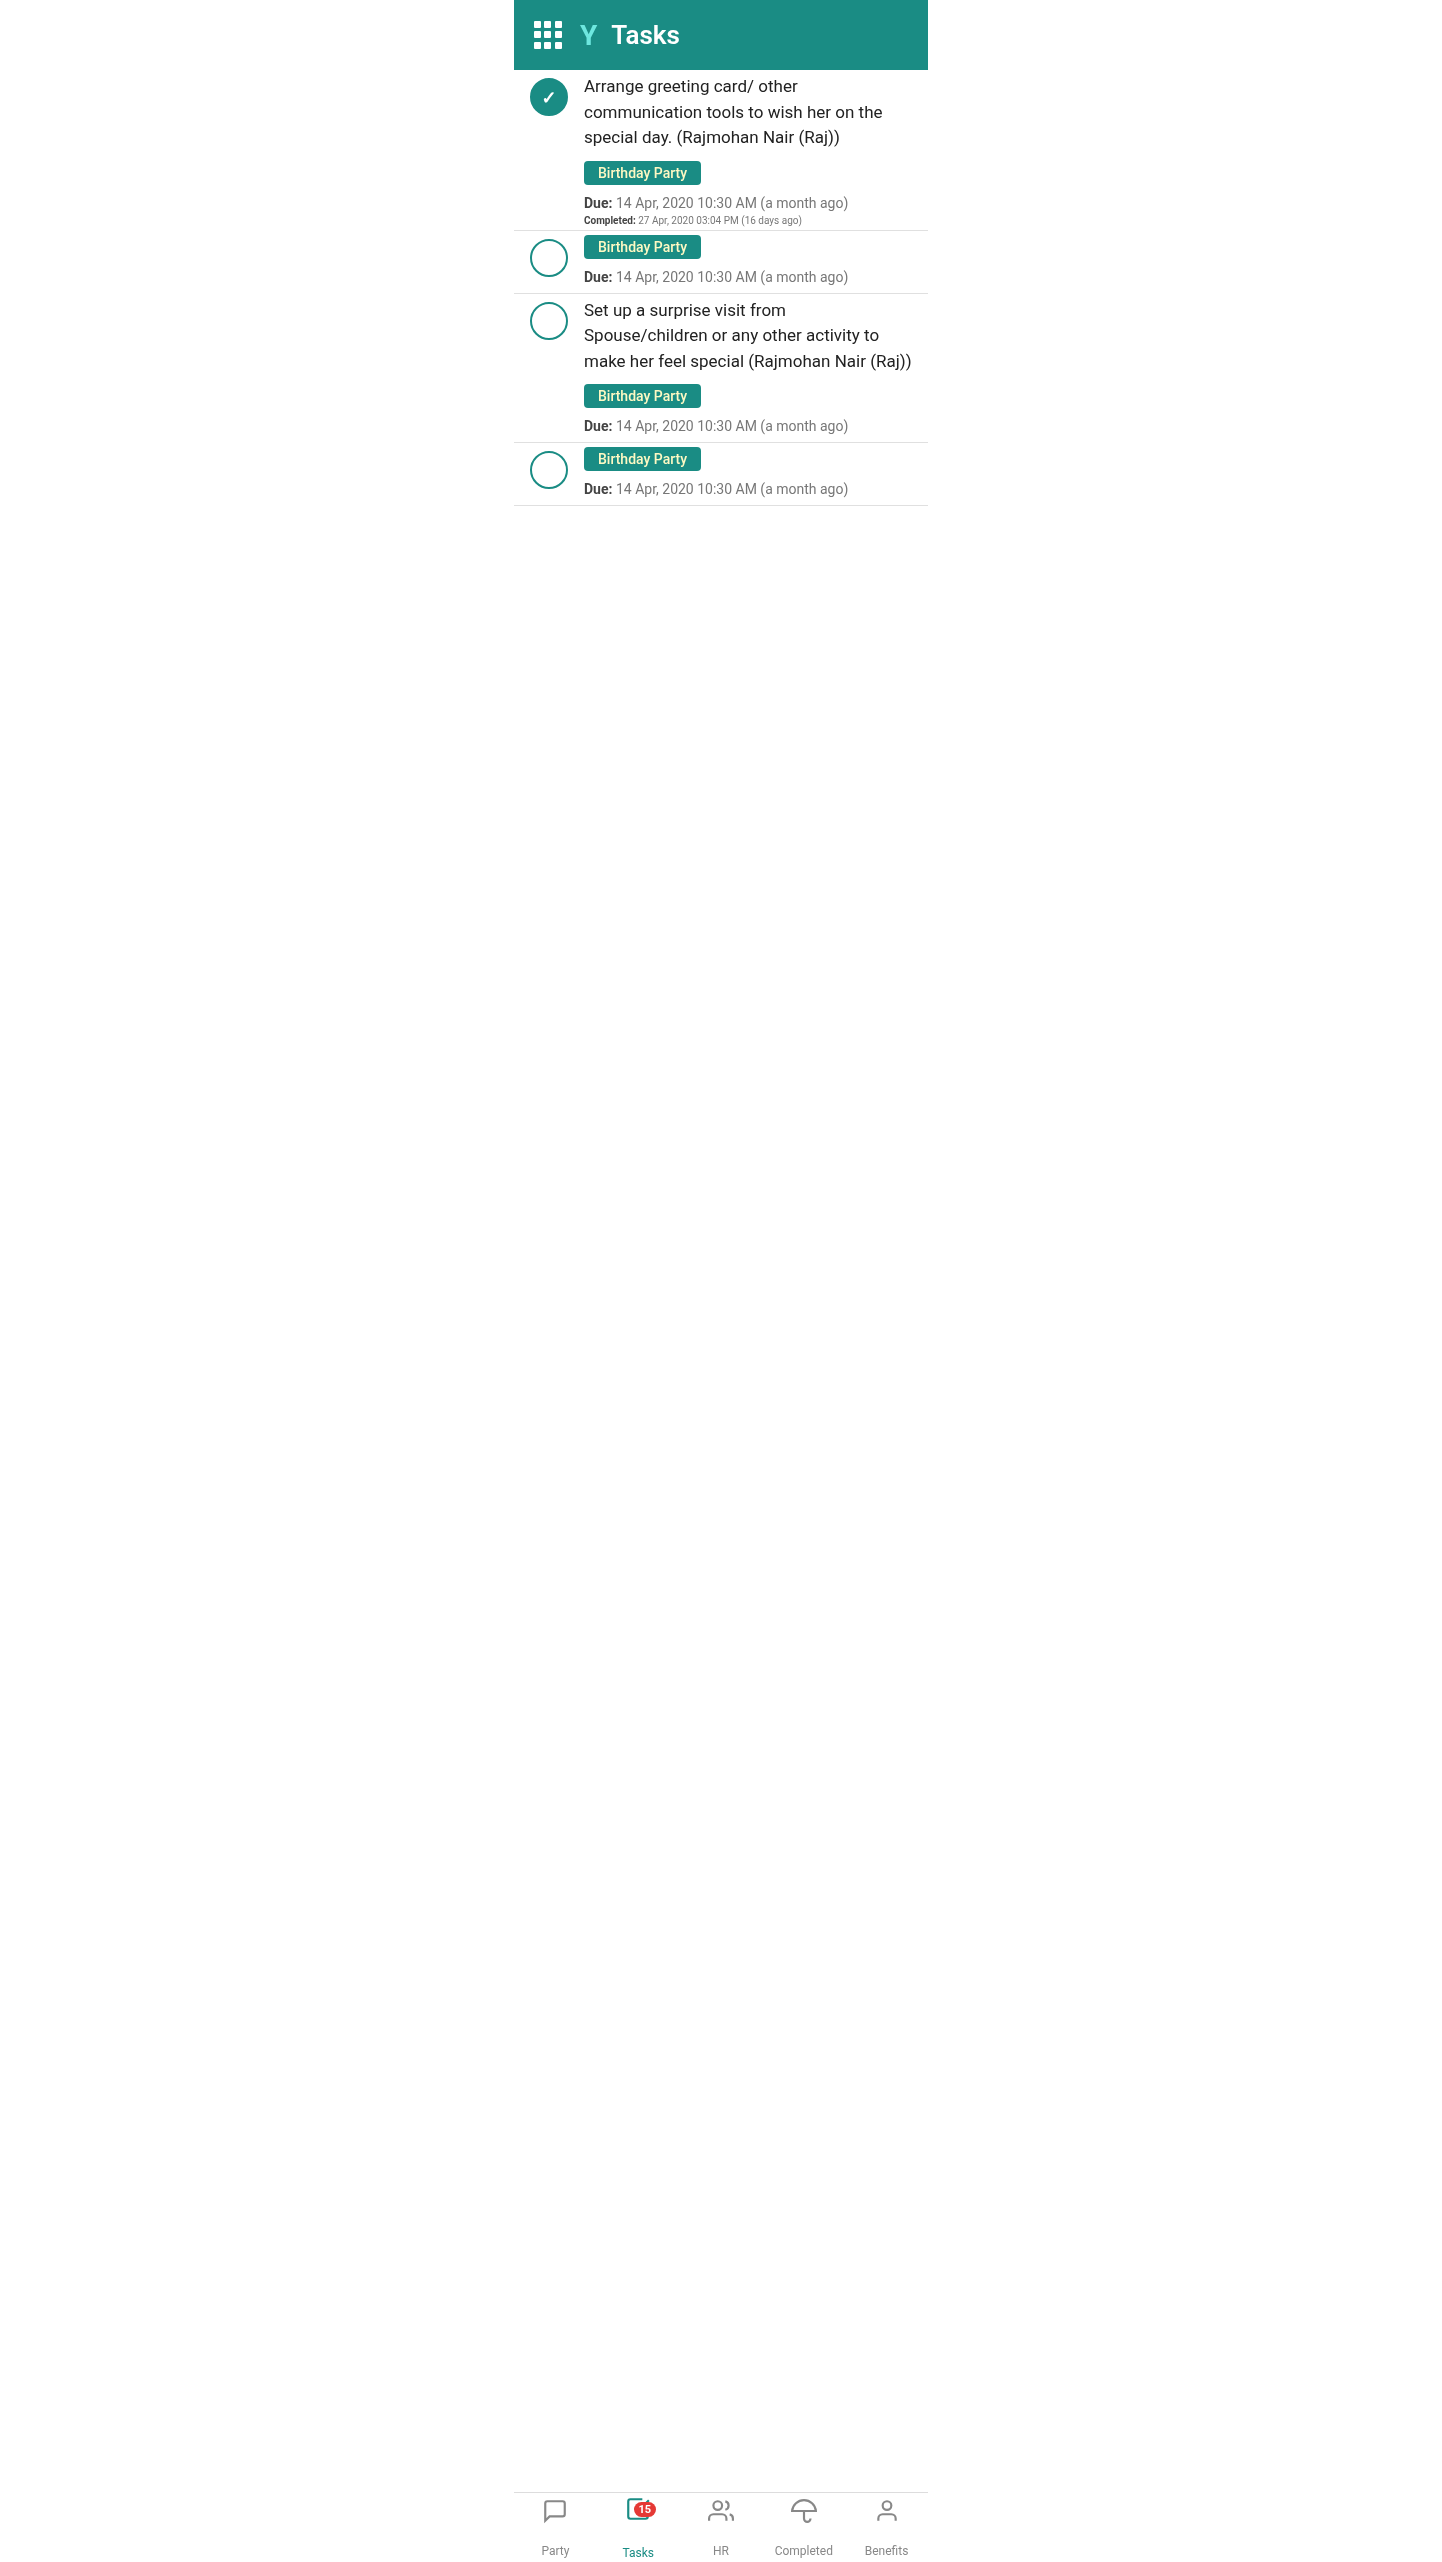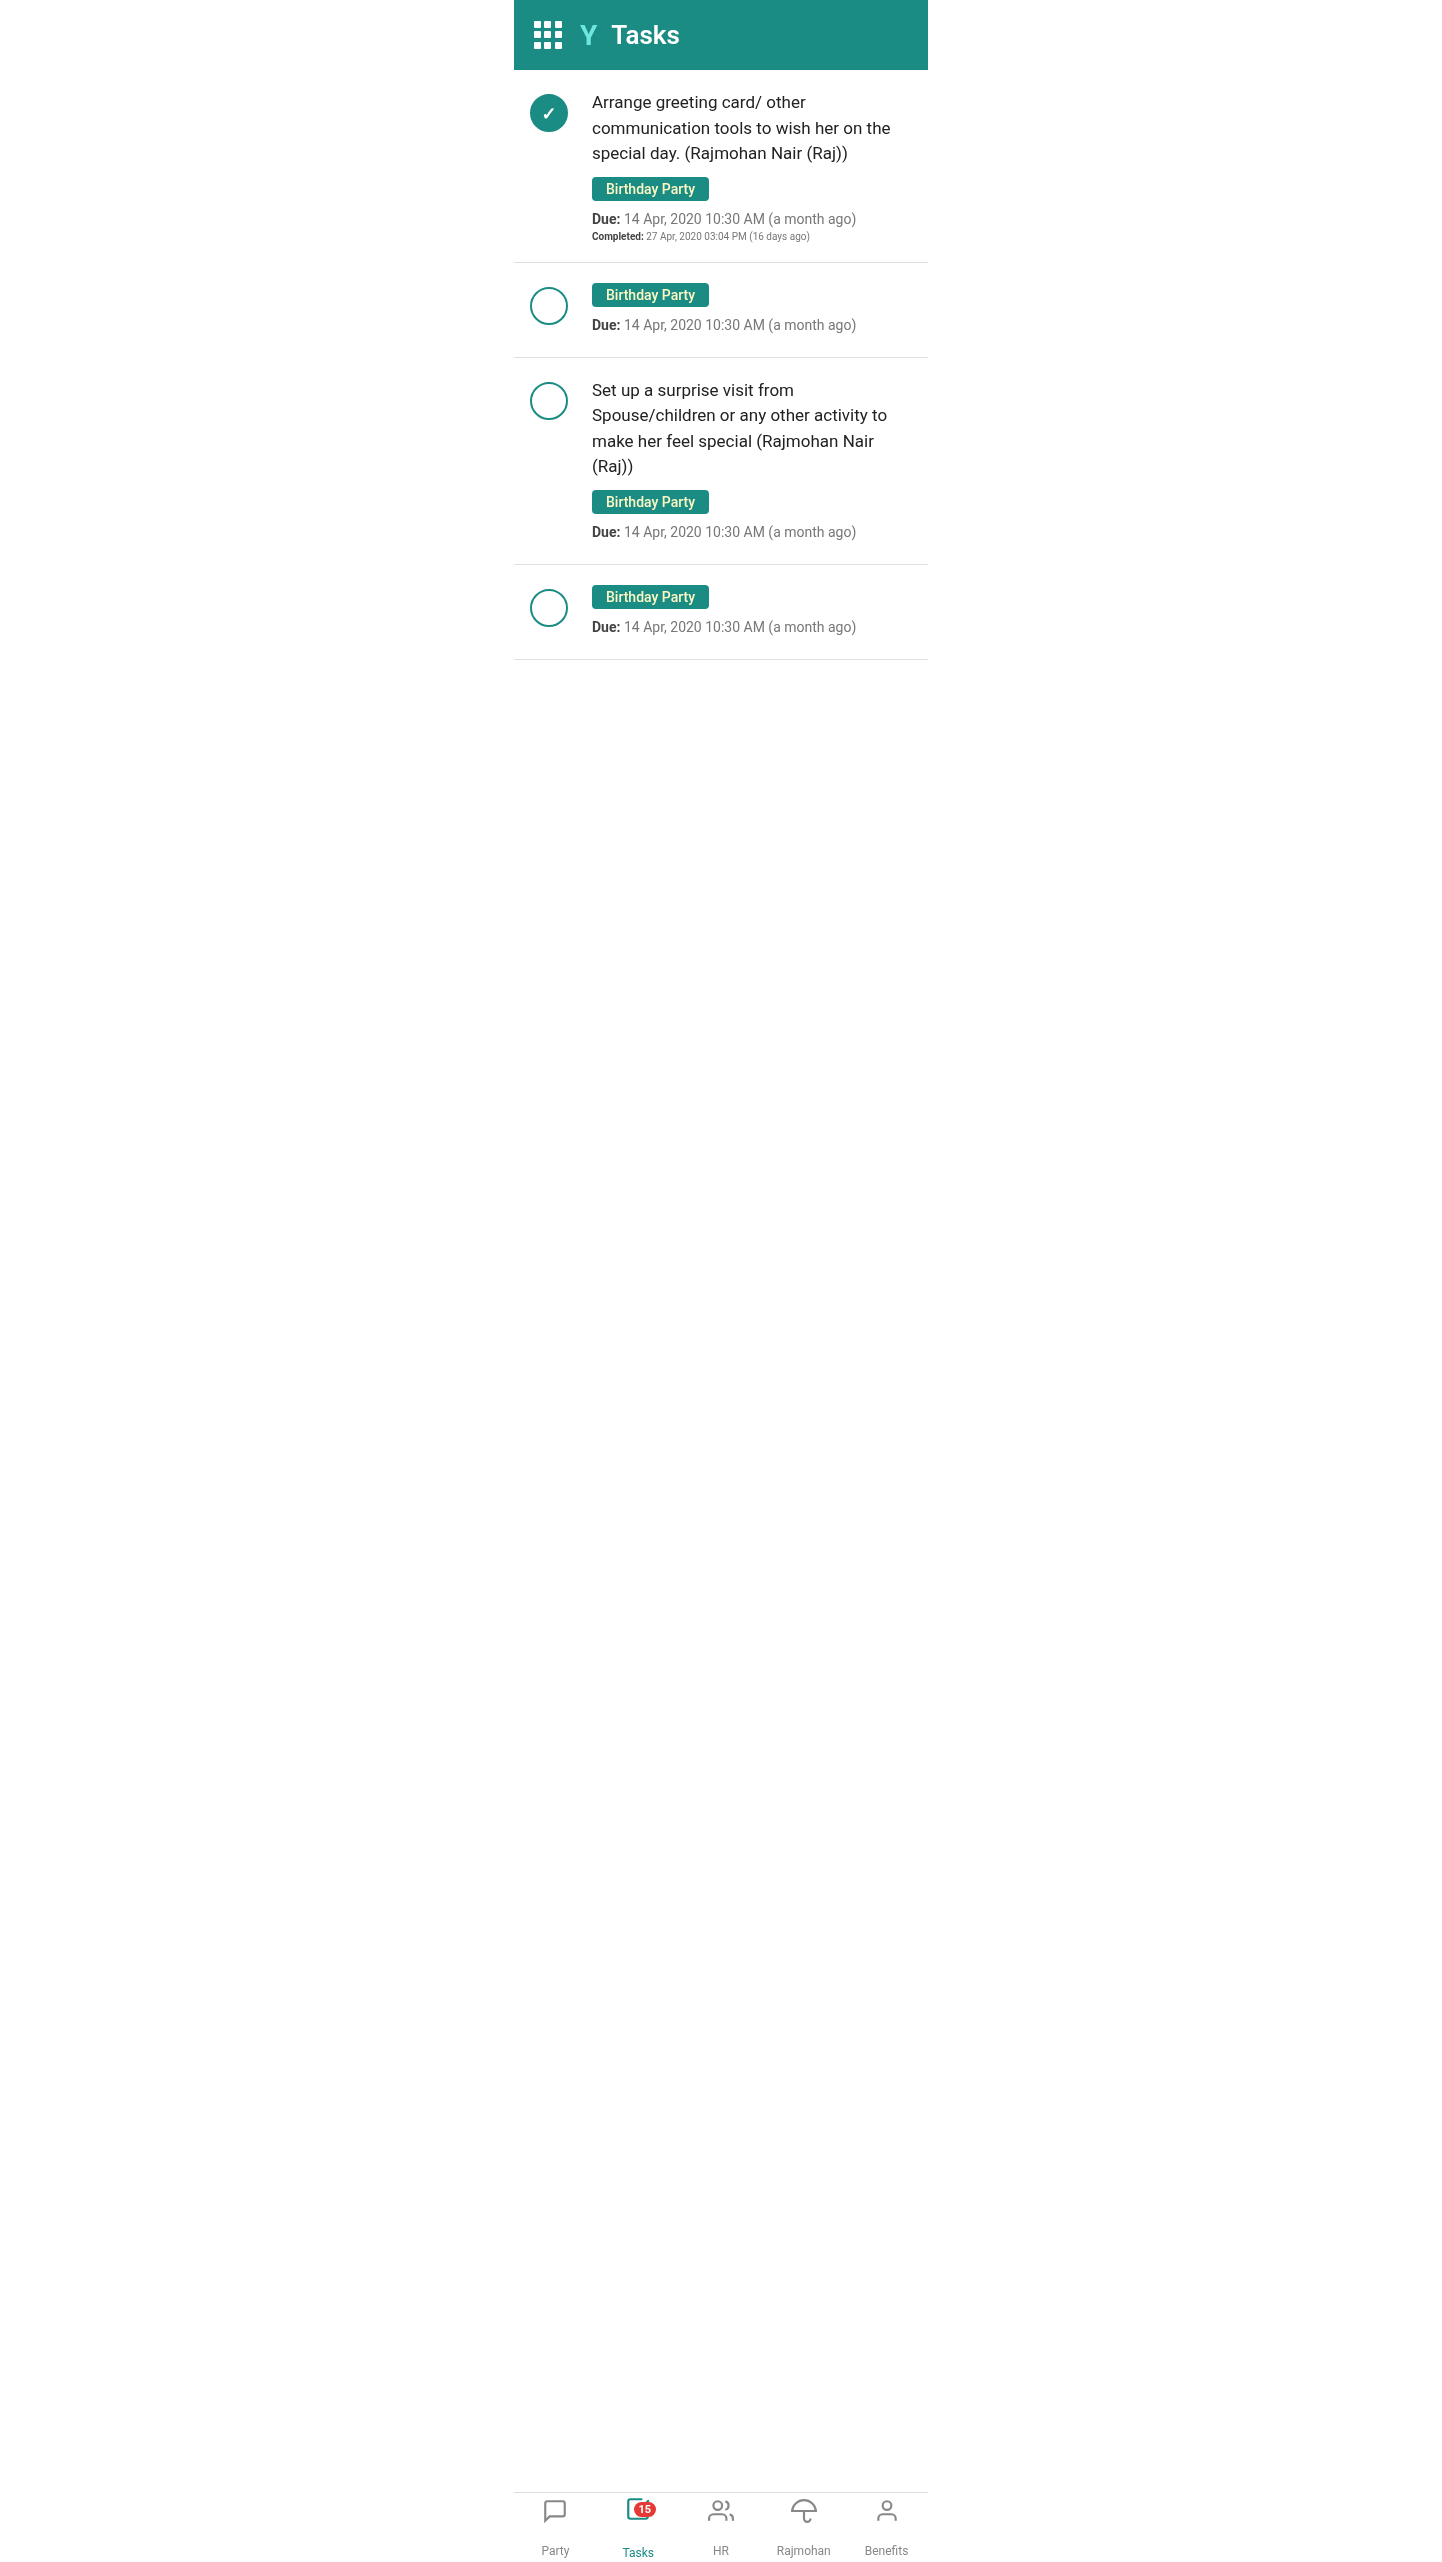--- a/index.html
+++ b/index.html
@@ -57,23 +57,23 @@
     }
 
     
     .task-list {
       padding-bottom: 80px;
     }
 
     .task-item {
       display: flex;
       align-items: flex-start;
-      padding: 20px 16px;
+      padding: 4px 16px;
       border-bottom: 1px solid #e0e0e0;
-      gap: 24px;
+      gap: 16px;
     }
 
     .task-checkbox {
       width: 38px;
       height: 38px;
       border-radius: 50%;
       border: 2px solid #1a8c84;
       flex-shrink: 0;
       margin-top: 4px;
       display: flex;
@@ -289,21 +289,21 @@
       <path d="M23 21v-2a4 4 0 0 0-3-3.87"></path>
       <path d="M16 3.13a4 4 0 0 1 0 7.75"></path>
     </svg>
     <span class="nav-label">HR</span>
   </div>
 
   <div class="nav-item">
     <svg class="icon-svg" viewBox="0 0 24 24" fill="none" stroke="#888" stroke-width="2">
       <path d="M23 12a11.05 11.05 0 0 0-22 0zm-5 7a3 3 0 0 1-6 0v-7"></path>
     </svg>
-    <span class="nav-label">Rajmohan</span>
+    <span class="nav-label">Completed</span>
   </div>
 
   <div class="nav-item">
     <svg class="icon-svg" viewBox="0 0 24 24" fill="none" stroke="#888" stroke-width="2">
       <path d="M20 21v-2a4 4 0 0 0-4-4H8a4 4 0 0 0-4 4v2"></path>
       <circle cx="12" cy="7" r="4"></circle>
     </svg>
     <span class="nav-label">Benefits</span>
   </div>
 

